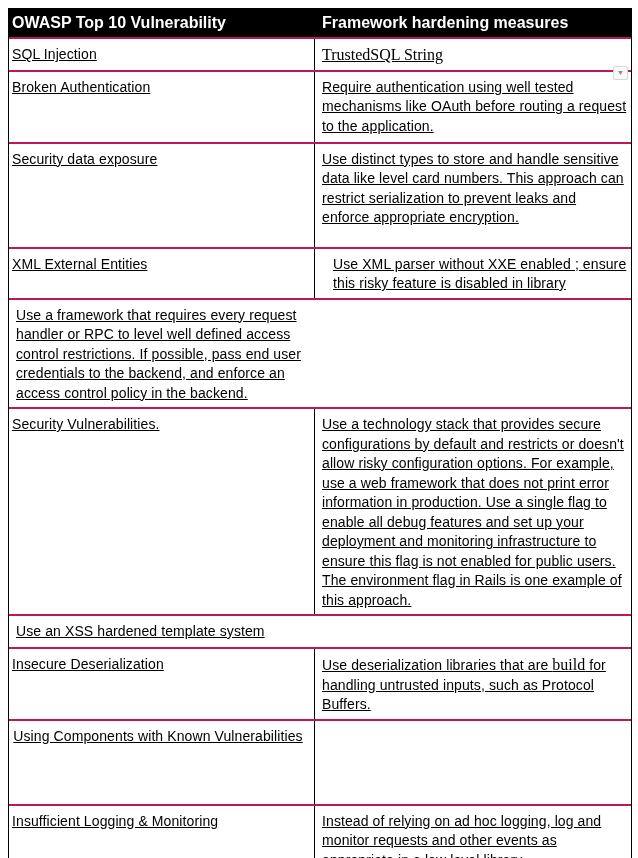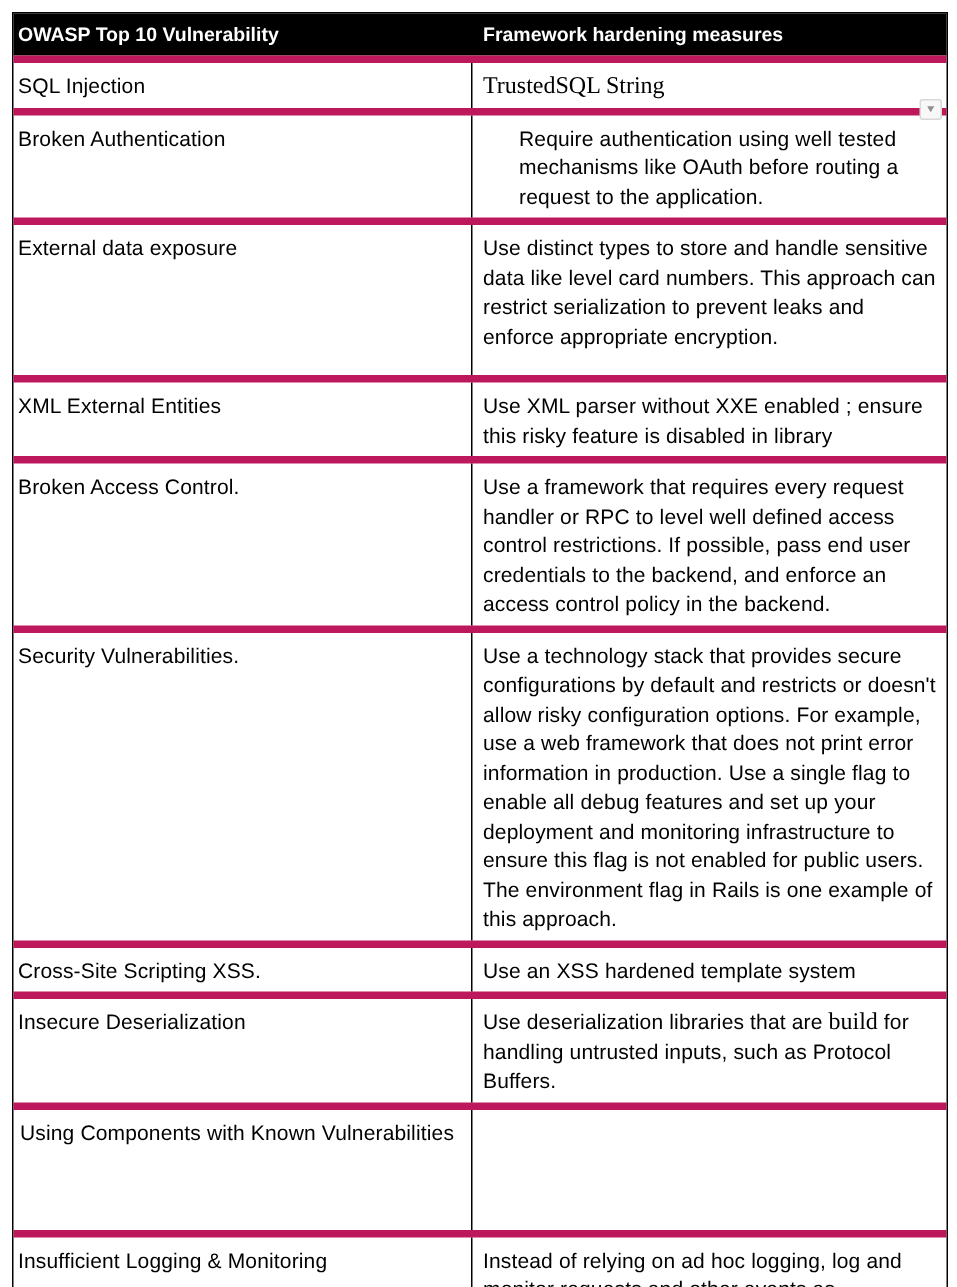--- a/index.html
+++ b/index.html
@@ -20,31 +20,32 @@
     top: 8px;
     width: 622px;
     border: 1px solid #000;
     box-sizing: content-box;
   }
   .header-row {
     display: grid;
     grid-template-columns: 306px 1fr;
     height: 28px;
     font-weight: bold;
-    font-size: 13px;
+    font-size: 16px;
     line-height: 28px;
   }
   .hcell { overflow: hidden; white-space: nowrap; }
   .hcell.c1 { padding-left: 3px; }
   .hcell.c2 { padding-left: 7px; }
   .row {
     display: grid;
     grid-template-columns: 306px 1fr;
-    border-top: 5px solid #be185d;
+    border-top: 2px solid #be185d;
     box-sizing: border-box;
+    text-decoration: underline;
   }
   .cell {
     font-size: 14px;
     line-height: 19.5px;
     letter-spacing: 0.1px;
   }
   .cell.c1 {
     border-right: 1px solid #000;
     padding: 6px 10px 4px 3px;
   }
@@ -81,42 +82,40 @@
 <div class="table" style="border-color: rgb(0, 0, 0);">
   <div class="header-row" style="background: rgb(0, 0, 0); color: rgb(255, 255, 255);">
     <div class="hcell c1">OWASP Top 10 Vulnerability</div>
     <div class="hcell c2">Framework hardening measures</div>
   </div>
   <div id="rows">
       <div class="row" style="min-height: 32px;">
         <div class="cell c1"><span>SQL Injection</span></div>
         <div class="cell c2"><span class="serif">TrustedSQL String</span></div>
       </div>
-      <div class="row" style="min-height: 72px; gap: 24px;">
+      <div class="row" style="min-height: 72px;">
         <div class="cell c1"><span>Broken Authentication</span></div>
         <div class="cell c2"><span>Require authentication using well tested mechanisms like OAuth before routing a request to the application.</span></div>
       </div>
       <div class="row" style="min-height: 105px;">
-        <div class="cell c1"><span>External data exposure</span></div>
+        <div class="cell c1"><span>Security data exposure</span></div>
         <div class="cell c2"><span>Use distinct types to store and handle sensitive data like level card numbers. This approach can restrict serialization to prevent leaks and enforce appropriate encryption.</span></div>
       </div>
-      <div class="row" style="min-height: 50px;">
+      <div class="row" style="min-height: 50px; gap: 11px;">
         <div class="cell c1"><span>XML External Entities</span></div>
         <div class="cell c2"><span>Use XML parser without XXE enabled ; ensure this risky feature is disabled in library</span></div>
       </div>
       <div class="row" style="min-height: 105px;">
-        <div class="cell c1"><span>Broken Access Control.</span></div>
         <div class="cell c2"><span>Use a framework that requires every request handler or RPC to level well defined access control restrictions. If possible, pass end user credentials to the backend, and enforce an access control policy in the backend.</span></div>
       </div>
       <div class="row" style="min-height: 195px;">
         <div class="cell c1"><span>Security Vulnerabilities.</span></div>
         <div class="cell c2"><span>Use a technology stack that provides secure configurations by default and restricts or doesn't allow risky configuration options. For example, use a web framework that does not print error information in production. Use a single flag to enable all debug features and set up your deployment and monitoring infrastructure to ensure this flag is not enabled for public users. The environment flag in Rails is one example of this approach.</span></div>
       </div>
       <div class="row" style="min-height: 33px;">
-        <div class="cell c1"><span>Cross-Site Scripting XSS.</span></div>
         <div class="cell c2"><span>Use an XSS hardened template system</span></div>
       </div>
       <div class="row" style="min-height: 70px;">
         <div class="cell c1"><span>Insecure Deserialization</span></div>
         <div class="cell c2"><span>Use deserialization libraries that are </span><span class="serif">build</span><span> for handling untrusted inputs, such as Protocol Buffers.</span></div>
       </div>
       <div class="row" style="min-height: 85px; text-align: center;">
         <div class="cell c1"><span>Using Components with Known Vulnerabilities</span></div>
       </div>
       <div class="row" style="min-height: 69px;">

